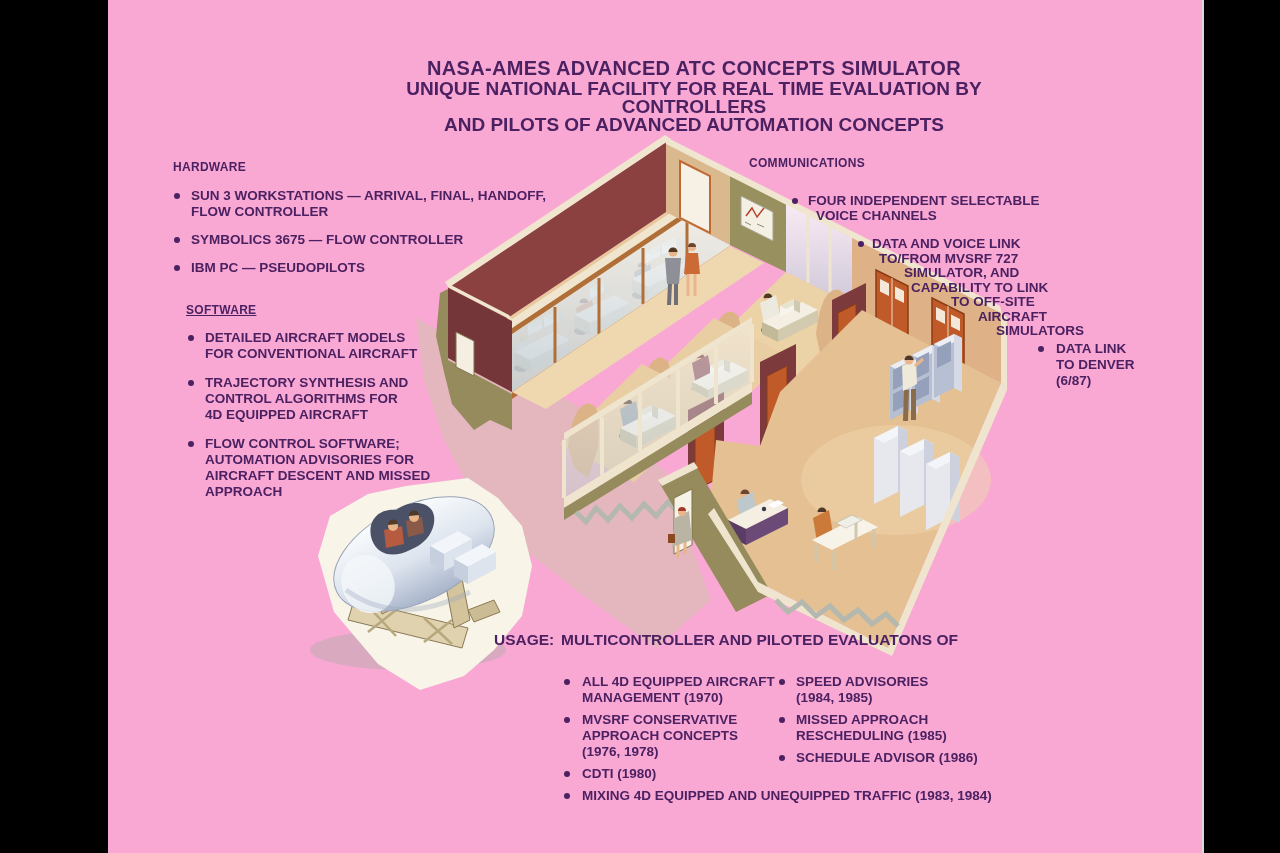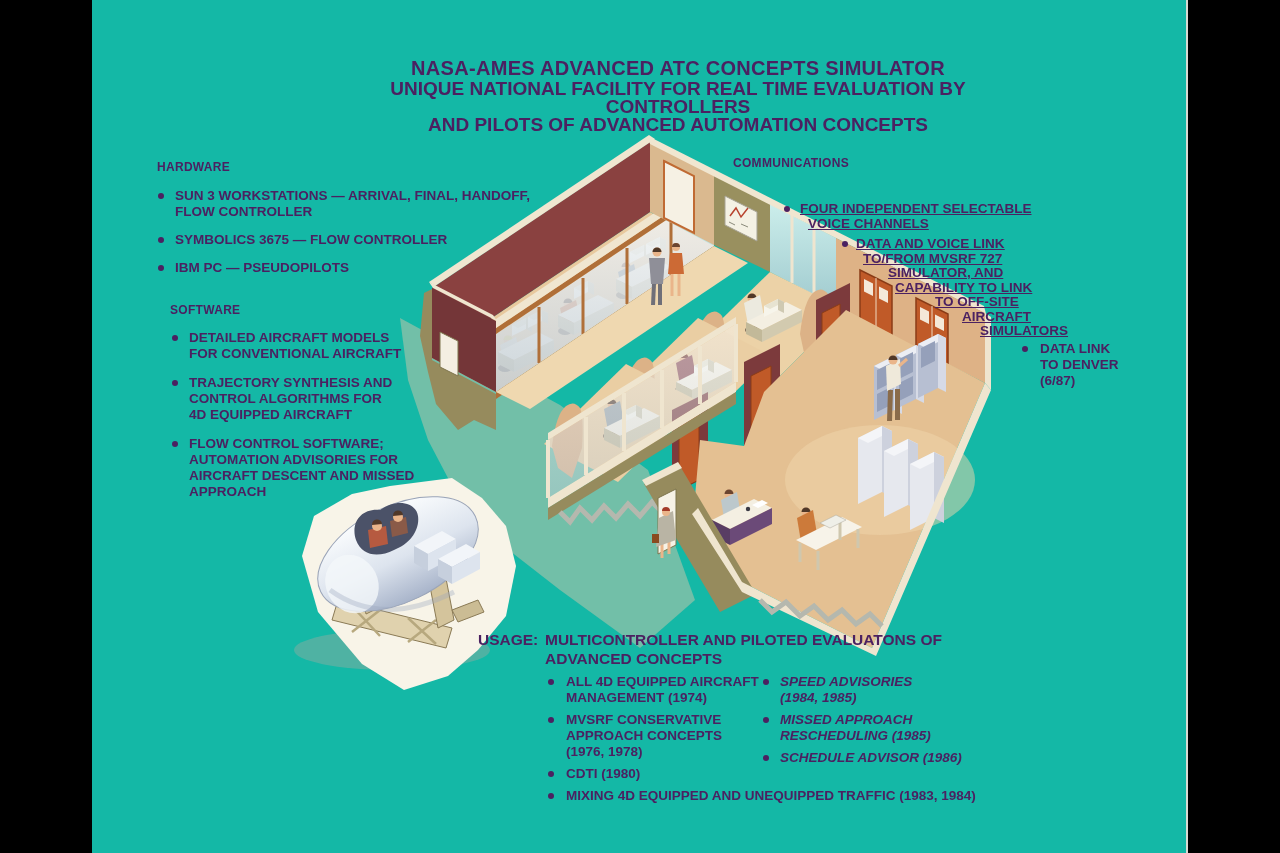--- a/index.html
+++ b/index.html
@@ -1,32 +1,32 @@
 <!DOCTYPE html>
 <html><head>
 <meta charset="utf-8">
 <style>
   html,body{margin:0;padding:0;}
   body{width:1280px;height:853px;background:#000;position:relative;overflow:hidden;
        font-family:"Liberation Sans", sans-serif;}
-  .photo{position:absolute;left:92px;top:0;width:1094px;height:853px;
-         background:#14b8a6;border-right:2px solid #d9dad2;}
+  .photo{position:absolute;left:108px;top:0;width:1094px;height:853px;
+         background:#f9a8d4;border-right:2px solid #d9dad2;}
   .txt{position:absolute;color:#4b2161;font-weight:bold;}
   .title-block{left:246px;top:56px;width:680px;text-align:center;}
   .t1{font-size:20px;letter-spacing:.3px;line-height:24px;}
   .t2{font-size:19px;line-height:18px;}
   .heading{font-size:12px;letter-spacing:.3px;}
   .body-list{font-size:13.5px;line-height:16px;}
   .item{display:flex;margin-bottom:12px;}
   .usage-items .item{margin-bottom:6px;}
   .sw .item{margin-bottom:13px;}
   .dot{flex:0 0 6px;width:6px;height:6px;border-radius:50%;background:#4b2161;margin-top:5px;}
   .gap11{margin-left:11px;} .gap12{margin-left:12px;}
   .comms-lines{font-size:13.5px;line-height:14.5px;}
-  .c2 div{white-space:nowrap;text-decoration:underline;}
+  .c2 div{white-space:nowrap;}
   .usage-head{font-size:15.5px;line-height:19px;}
   .nowrap{white-space:nowrap;}
   svg{position:absolute;left:0;top:0;}
 </style>
 </head>
 <body>
 
 <div class="photo">
 
   <svg width="1094" height="853" viewBox="92 0 1094 853">
@@ -325,21 +325,21 @@
         </div>
     </div>
     <div class="item">
       <span class="dot"></span>
       <div class="gap11">
           <div>IBM PC — PSEUDOPILOTS</div>
         </div>
     </div>
   </div>
 
-  <div class="txt heading" style="left:78px;top:303px;">SOFTWARE</div>
+  <div class="txt heading" style="left:78px;top:303px;text-decoration:underline;">SOFTWARE</div>
   <div class="txt body-list sw" style="left:80px;top:330px;width:300px;">
     <div class="item">
       <span class="dot"></span>
       <div class="gap11">
         <div>DETAILED AIRCRAFT MODELS</div>
         <div>FOR CONVENTIONAL AIRCRAFT</div>
       </div>
     </div>
     <div class="item">
       <span class="dot"></span>
@@ -355,21 +355,21 @@
         <div>FLOW CONTROL SOFTWARE;</div>
         <div>AUTOMATION ADVISORIES FOR</div>
         <div>AIRCRAFT DESCENT AND MISSED</div>
         <div>APPROACH</div>
       </div>
     </div>
   </div>
 
   <div class="txt heading" style="left:641px;top:156px;">COMMUNICATIONS</div>
   <div class="txt comms-lines" style="left:680px;top:190px;">
-    <div class="item" style="margin:12px;text-decoration:underline;">
+    <div class="item" style="margin:4px;">
       <span class="dot" style="margin-top:4px;"></span>
       <div style="margin-left:10px;">
         <div>FOUR INDEPENDENT SELECTABLE</div>
         <div style="margin-left:8px;">VOICE CHANNELS</div>
       </div>
     </div>
   </div>
   <div class="txt comms-lines c2" style="left:750px;top:237px;">
     <div style="display:flex;">
       <span class="dot" style="margin-top:4px;"></span>
@@ -389,28 +389,27 @@
         <div>DATA LINK</div>
         <div>TO DENVER</div>
         <div>(6/87)</div>
       </div>
     </div>
   </div>
 
   <div class="txt usage-head" style="left:386px;top:630px;">USAGE:</div>
   <div class="txt usage-head" style="left:453px;top:630px;width:480px;">
     <div>MULTICONTROLLER AND PILOTED EVALUATONS OF</div>
-    <div>ADVANCED CONCEPTS</div>
   </div>
   <div class="txt body-list usage-items" style="left:456px;top:674px;width:560px;">
     <div class="item">
       <span class="dot"></span>
       <div class="gap12">
         <div>ALL 4D EQUIPPED AIRCRAFT</div>
-        <div>MANAGEMENT (1974)</div>
+        <div>MANAGEMENT (1970)</div>
       </div>
     </div>
     <div class="item">
       <span class="dot"></span>
       <div class="gap12">
         <div>MVSRF CONSERVATIVE</div>
         <div>APPROACH CONCEPTS</div>
         <div>(1976, 1978)</div>
       </div>
     </div>
@@ -420,21 +419,21 @@
           <div>CDTI (1980)</div>
         </div>
     </div>
     <div class="item nowrap">
       <span class="dot"></span>
       <div class="gap12">
           <div>MIXING 4D EQUIPPED AND UNEQUIPPED TRAFFIC (1983, 1984)</div>
         </div>
     </div>
   </div>
-  <div class="txt body-list usage-items" style="left:671px;top:674px;width:260px;font-style:italic;">
+  <div class="txt body-list usage-items" style="left:671px;top:674px;width:260px;">
     <div class="item">
       <span class="dot"></span>
       <div class="gap11">
         <div>SPEED ADVISORIES</div>
         <div>(1984, 1985)</div>
       </div>
     </div>
     <div class="item">
       <span class="dot"></span>
       <div class="gap11">

